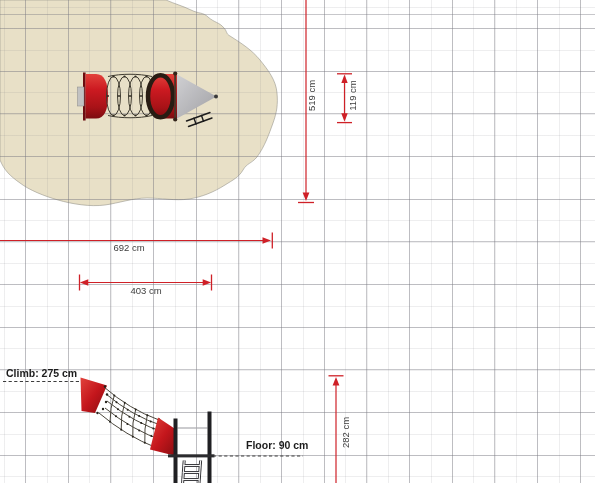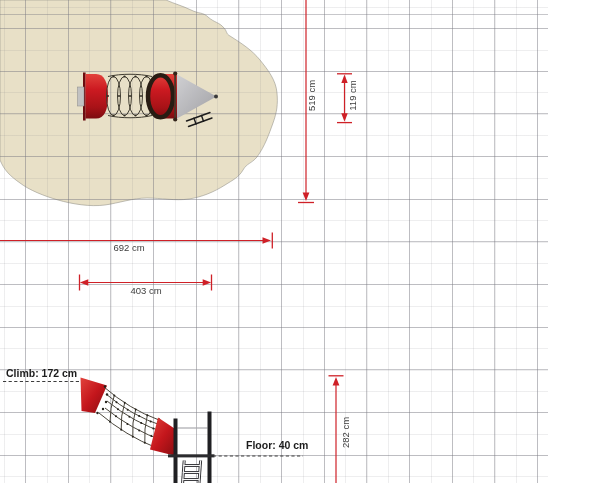--- a/index.html
+++ b/index.html
@@ -1,18 +1,19 @@
 <!DOCTYPE html>
 <html><head>
 <meta charset="utf-8">
 <style>
   html,body{margin:0;padding:0;background:#ffffff;}
   .stage{
     position:relative;width:548px;height:483px;overflow:hidden;background:#ffffff;
     font-family:"Liberation Sans","DejaVu Sans",sans-serif;
+    padding-left:47px;
   }
   .layer{position:absolute;inset:0;}
   
   .grid{
     background-image:
       repeating-linear-gradient(to right, rgba(122,122,130,0.42) 0 1px, transparent 1px 42.67px),
       repeating-linear-gradient(to bottom, rgba(122,122,130,0.42) 0 1px, transparent 1px 42.67px),
       repeating-linear-gradient(to right, rgba(122,122,130,0.13) 0 1px, transparent 1px 21.33px),
       repeating-linear-gradient(to bottom, rgba(122,122,130,0.13) 0 1px, transparent 1px 21.33px);
     background-position:25px 28px,25px 28px,4px 7px,4px 7px;
@@ -210,16 +211,16 @@
 
     <line x1="3" y1="381.5" x2="80" y2="381.5" stroke="#3c3c3c" stroke-width="1" stroke-dasharray="3.2 2.4"></line>
     <line x1="213" y1="456" x2="303" y2="456" stroke="#3c3c3c" stroke-width="1" stroke-dasharray="3.2 2.4"></line>
   </svg>
 
   <div class="lbl vert" style="left:289px;top:90px;">519 cm</div>
   <div class="lbl vert" style="left:330px;top:90px;">119 cm</div>
   <div class="lbl center" style="left:99px;top:242px;width:60px;">692 cm</div>
   <div class="lbl center" style="left:116px;top:285px;width:60px;">403 cm</div>
   <div class="lbl vert" style="left:323px;top:427px;">282 cm</div>
-  <div class="ann" style="left:6px;top:367px;">Climb: 172 cm</div>
-  <div class="ann" style="left:246px;top:439px;">Floor: 40 cm</div>
+  <div class="ann" style="left:6px;top:367px;">Climb: 275 cm</div>
+  <div class="ann" style="left:246px;top:439px;">Floor: 90 cm</div>
 
 </div>
 
 </body></html>

